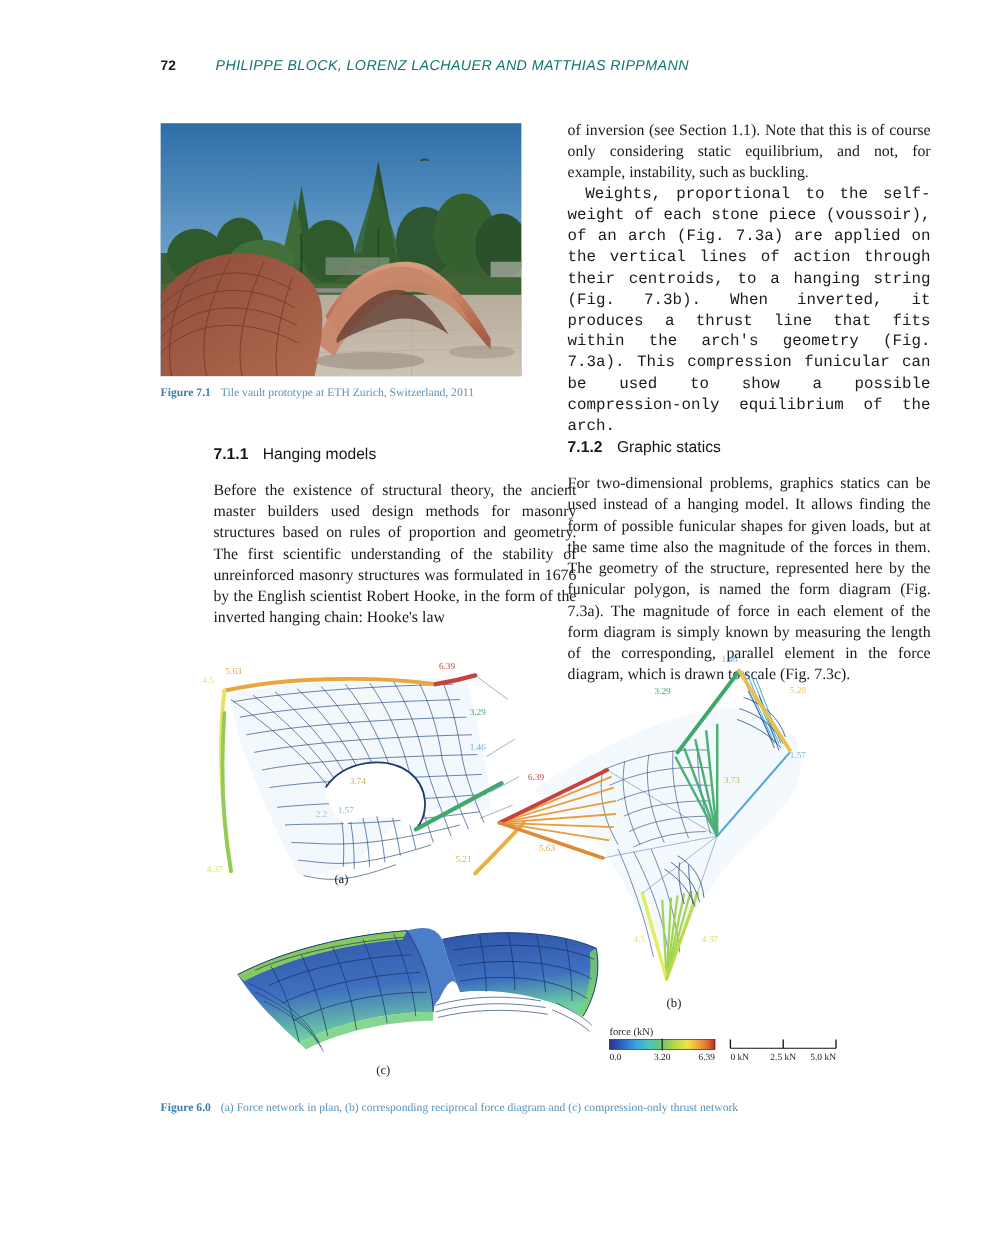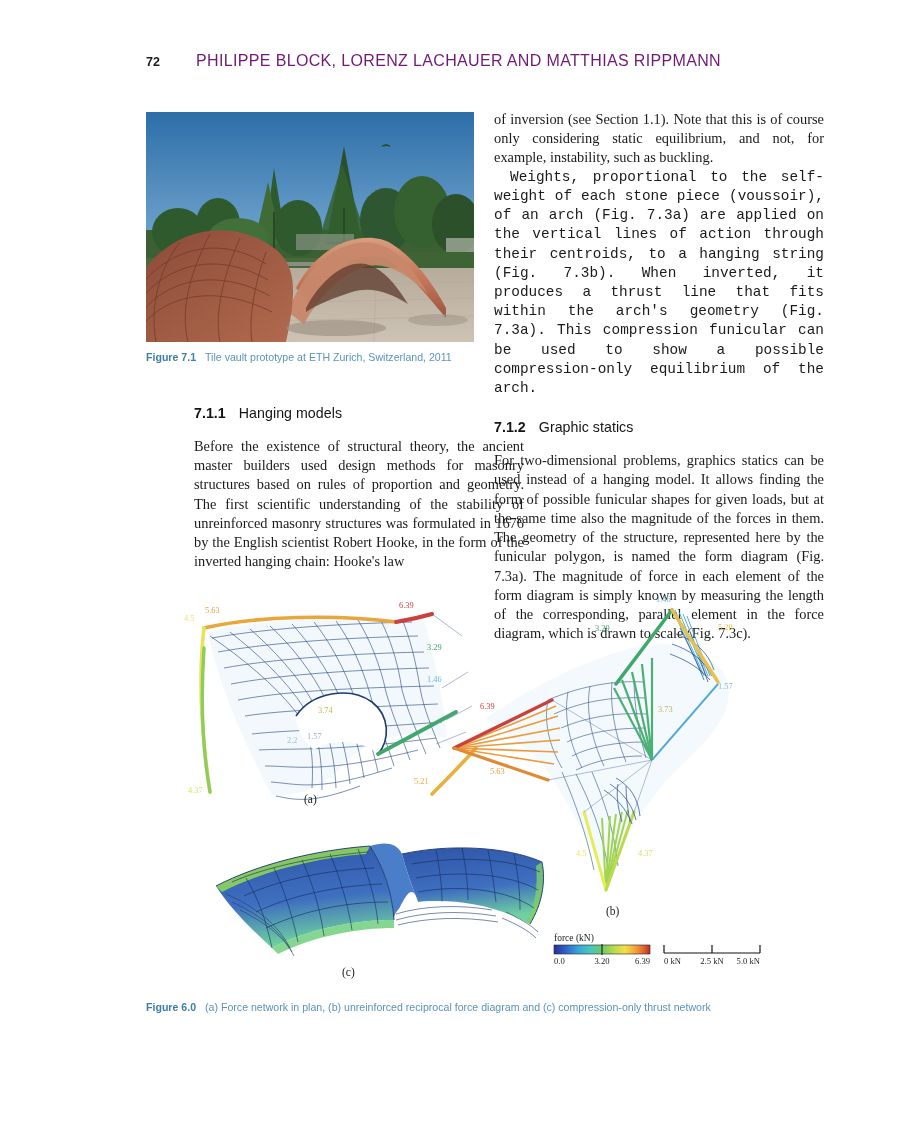--- a/index.html
+++ b/index.html
@@ -35,35 +35,36 @@
   }
   .folio {
     font-family: "Liberation Sans", sans-serif;
     font-weight: bold;
     font-size: 12.5px;
     color: #1b1b1b;
     width: 50px;
   }
   .runtitle {
     font-family: "Liberation Sans", sans-serif;
-    font-size: 16px;
+    font-size: 13px;
     letter-spacing: 0.35px;
-    color: #701a75;
+    color: #0f766e;
+    font-style: italic;
   }
 
   
   .col {
     position: absolute;
     width: 330px;
     font-size: 14.4px;
     line-height: 1.335;
     text-align: justify;
   }
   .col.left  { left: 146px; top: 110px; }
-  .col.right { left: 494px; top: 110px; }
+  .col.right { left: 516px; top: 110px; }
 
   .col p {
     margin: 0;
     text-align: justify;
     text-justify: inter-word;
     hyphens: auto;
   }
   .col p.indent { text-indent: 16px; font-family: Liberation Mono, monospace; }
 
   h3.sec {
@@ -84,21 +85,21 @@
     top: 112px;
     width: 328px;
     height: 230px;
     overflow: hidden;
     background: #6c8ea8;
   }
   .photo svg { display: block; }
 
   .fig-caption {
     position: absolute;
-    font-family: Liberation Sans, sans-serif;
+    font-family: Liberation Serif, serif;
     font-size: 10.6px;
     line-height: 1.45;
     color: #5b93b8;
   }
   .fig-caption b {
     color: #3d7ea6;
     font-weight: bold;
     margin-right: 9px;
     white-space: nowrap;
   }
@@ -241,21 +242,21 @@
   <div class="col left" style="top:404px;margin-left:48px;">
     <h3 class="sec">
       <span class="num">7.1.1</span><span class="ttl">Hanging models</span>
     </h3>
     <p>Before the existence of structural theory, the ancient master builders used design methods for masonry structures based on rules of proportion and geometry. The first scientific understanding of the stability of unreinforced masonry structures was formulated in 1676 by the English scientist Robert Hooke, in the form of the inverted hanging chain: Hooke's law</p>
   </div>
 
   <div class="col right">
     <p>of inversion (see Section 1.1). Note that this is of course only considering static equilibrium, and not, for example, instability, such as buckling.</p>
     <p class="indent">Weights, proportional to the self-weight of each stone piece (voussoir), of an arch (Fig. 7.3a) are applied on the vertical lines of action through their centroids, to a hanging string (Fig. 7.3b). When inverted, it produces a thrust line that fits within the arch's geometry (Fig. 7.3a). This compression funicular can be used to show a possible compression-only equilibrium of the arch.</p>
-    <h3 class="sec" style="margin-top:20px;">
+    <h3 class="sec" style="">
       <span class="num">7.1.2</span><span class="ttl">Graphic statics</span>
     </h3>
     <p>For two-dimensional problems, graphics statics can be used instead of a hanging model. It allows finding the form of possible funicular shapes for given loads, but at the same time also the magnitude of the forces in them. The geometry of the structure, represented here by the funicular polygon, is named the form diagram (Fig. 7.3a). The magnitude of force in each element of the form diagram is simply known by measuring the length of the corresponding, parallel element in the force diagram, which is drawn to scale (Fig. 7.3c).</p>
   </div>
 
   <div class="fig2">
     <svg width="664" height="395" viewBox="0 0 664 395" xmlns="http://www.w3.org/2000/svg">
       <defs>
         <linearGradient id="cbar" x1="0" y1="0" x2="1" y2="0">
           <stop offset="0.00" stop-color="#2b2f8f"></stop>
@@ -522,16 +523,16 @@
         <line x1="48" y1="12" x2="48" y2="20" stroke="#111" stroke-width="1.2"></line>
         <line x1="96" y1="12" x2="96" y2="20" stroke="#111" stroke-width="1.2"></line>
         <text class="legend-tick" x="0" y="31" text-anchor="start">0 kN</text>
         <text class="legend-tick" x="48" y="31" text-anchor="middle">2.5 kN</text>
         <text class="legend-tick" x="96" y="31" text-anchor="end">5.0 kN</text>
       </g>
     </svg>
   </div>
 
   <div class="fig-caption" id="fig72cap">
-    <b>Figure 6.0</b><span>(a) Force network in plan, (b) unreinforced reciprocal force diagram and (c) compression-only thrust network</span>
+    <b>Figure 6.0</b><span>(a) Force network in plan, (b) corresponding reciprocal force diagram and (c) compression-only thrust network</span>
   </div>
 
 </div>
 
 </body></html>

